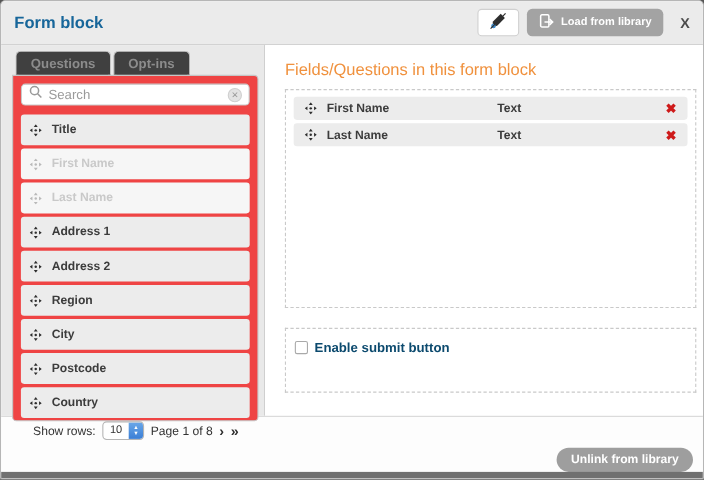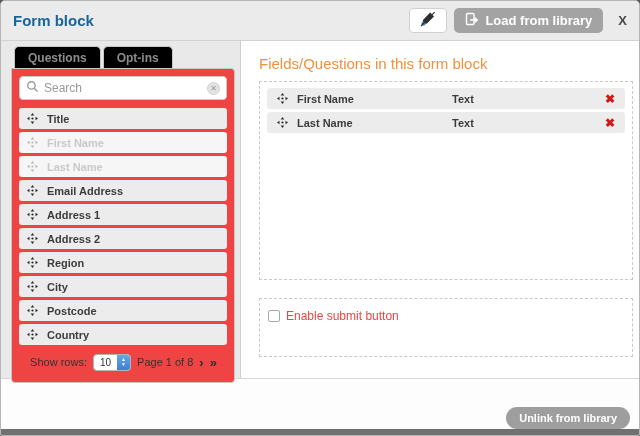--- a/index.html
+++ b/index.html
@@ -20,39 +20,39 @@
     display:flex; align-items:center; padding:0 12px;
   }
   .hdr-title { color:var(--title-blue); font-size:15px; font-weight:bold; }
   .hdr-actions { margin-left:auto; display:flex; align-items:center; gap:7px; }
   .btn-style {
     width:38px; height:25px; background:#fff; border:1px solid #d0d0d0;
     border-radius:4px; display:flex; align-items:center; justify-content:center; cursor:pointer;
   }
   .btn-load {
     height:25px; background:#a3a3a3; border:none; border-radius:5px;
-    color:#fff; font-weight:bold; font-size:13px; padding:0 11px;
+    color:#fff; font-weight:bold; font-size:10px; padding:0 11px;
     display:flex; align-items:center; gap:6px; cursor:pointer;
     font-family:"Liberation Sans", sans-serif;
   }
   .btn-close {
     background:none; border:none; color:#4a4a4a; font-size:13px; font-weight:bold;
     margin-left:8px; cursor:pointer; font-family:"Liberation Sans", sans-serif;
   }
 
   
   .bdy { flex:1 1 auto; display:flex; min-height:0; }
   .left {
     width:240px; flex:0 0 240px; background:#e9e9e9;
     border-right:1px solid #cfcfcf; padding:5px 0 0 10px;
   }
   .tabs { display:flex; margin-left:3px; position:relative; z-index:2; }
   .tab {
     padding:4px 13px 3px; font-size:12px; font-weight:bold; color:#8c8c8c;
-    background:#000000; border:1px solid #c6c6c6; border-bottom:none;
+    background:#404040; border:1px solid #c6c6c6; border-bottom:none;
     border-radius:5px 5px 0 0; margin-right:2px; cursor:pointer; white-space:nowrap;
   }
   .tab.active { background:#fff; color:var(--accent-orange); margin-bottom:-1px; padding-bottom:4px; }
 
   .card {
     width:224px; height:315px; background:#ef4444; border:1px solid #c6c6c6;
     border-radius:0 4px 4px 4px; position:relative; z-index:1;
     padding:7px; display:flex; flex-direction:column;
   }
   .searchbox {
@@ -65,21 +65,21 @@
   }
   .searchbox input::placeholder { color:#9a9a9a; }
   .clear-ic {
     width:13px; height:13px; border-radius:50%; background:#e3e3e3; border:1px solid #cfcfcf;
     color:#9a9a9a; font-size:8px; line-height:11px; text-align:center; cursor:pointer;
   }
 
   .flist { flex:1; }
   .field-item {
     height:21px; margin-bottom:3px; background:#ececec; border-radius:3px;
-    display:flex; align-items:center; gap:9px; padding:0 8px;
+    display:flex; align-items:center; gap:9px; padding:14px 8px;
     font-size:11px; font-weight:bold; color:#3c3c3c; cursor:pointer;
   }
   .field-item.disabled { background:#f6f6f6; color:#c9c9c9; }
   .field-item.disabled .move-ic svg { opacity:.3; }
   .move-ic { display:flex; align-items:center; }
 
   .pager {
     height:26px; display:flex; align-items:center; justify-content:center;
     gap:6px; font-size:11px; color:#333;
   }
@@ -112,21 +112,21 @@
   .row-delete { color:var(--delete-red); font-size:12px; font-weight:bold; cursor:pointer; }
 
   .submitzone {
     width:374px; height:59px; border:1px dashed #c9c9c9; margin-top:18px;
     padding:10px 8px; display:flex; align-items:flex-start; gap:6px;
   }
   .cbx {
     width:12px; height:12px; background:#fff; border:1px solid #a9a9a9;
     border-radius:2px; margin-top:1px; cursor:pointer; flex:0 0 12px;
   }
-  .submitzone label { font-size:12px; font-weight:normal; color:#ef4444; cursor:pointer; }
+  .submitzone label { font-size:12px; font-weight:bold; color:#0c4a6e; cursor:pointer; }
 
   
   .ftr {
     flex:0 0 29px; border-top:1px solid #d8d8d8; background:#fdfdfd;
     display:flex; align-items:center; justify-content:flex-end; gap:8px; padding:0 9px;
   }
   .btn-unlink, .btn-save {
     height:22px; border:none; border-radius:11px; color:#fff; font-weight:bold;
     font-size:11px; padding:0 13px; cursor:pointer; font-family:"Liberation Sans", sans-serif;margin-top:28px;
   }
@@ -218,32 +218,20 @@
                   <path d="M8 0 L10.6 3.6 L5.4 3.6 Z"></path>
                   <path d="M8 16 L5.4 12.4 L10.6 12.4 Z"></path>
                   <path d="M0 8 L3.6 5.4 L3.6 10.6 Z"></path>
                   <path d="M16 8 L12.4 10.6 L12.4 5.4 Z"></path>
                   <circle cx="8" cy="8" r="1.6"></circle>
                 </svg>
               </span>
               <span>Last Name</span>
             </div>
 
-            <div class="field-item">
-              <span class="move-ic">
-                <svg width="11" height="11" viewBox="0 0 16 16" fill="#2e2e2e">
-                  <path d="M8 0 L10.6 3.6 L5.4 3.6 Z"></path>
-                  <path d="M8 16 L5.4 12.4 L10.6 12.4 Z"></path>
-                  <path d="M0 8 L3.6 5.4 L3.6 10.6 Z"></path>
-                  <path d="M16 8 L12.4 10.6 L12.4 5.4 Z"></path>
-                  <circle cx="8" cy="8" r="1.6"></circle>
-                </svg>
-              </span>
-              <span>Email Address</span>
-            </div>
 
             <div class="field-item">
               <span class="move-ic">
                 <svg width="11" height="11" viewBox="0 0 16 16" fill="#2e2e2e">
                   <path d="M8 0 L10.6 3.6 L5.4 3.6 Z"></path>
                   <path d="M8 16 L5.4 12.4 L10.6 12.4 Z"></path>
                   <path d="M0 8 L3.6 5.4 L3.6 10.6 Z"></path>
                   <path d="M16 8 L12.4 10.6 L12.4 5.4 Z"></path>
                   <circle cx="8" cy="8" r="1.6"></circle>
                 </svg>

